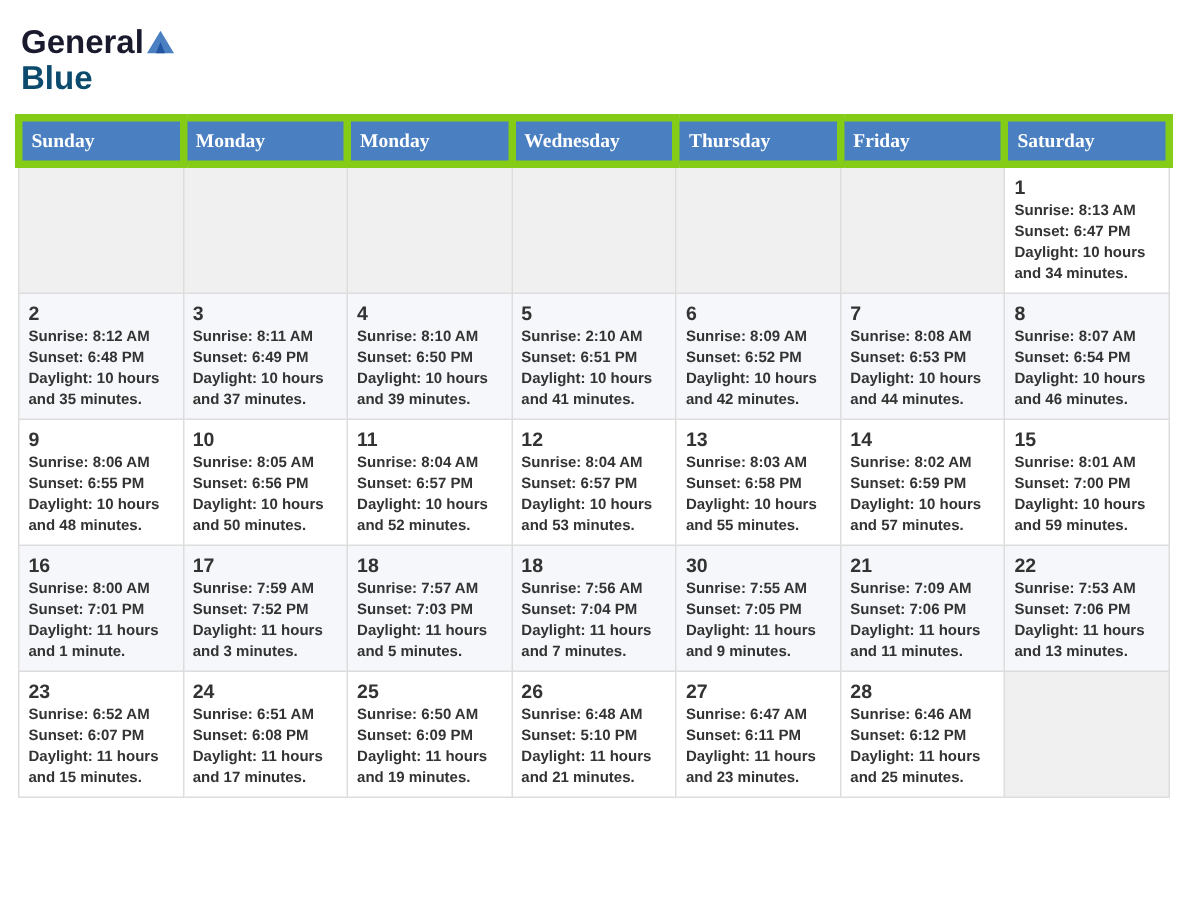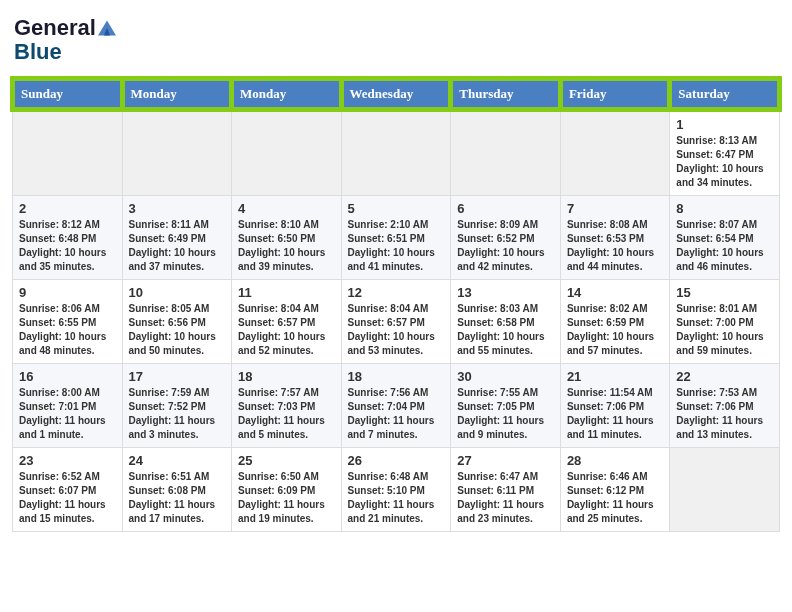--- a/index.html
+++ b/index.html
@@ -251,21 +251,21 @@
 Daylight: 11 hours and 7 minutes.</div>
         </td>
         <td>
           <span class="day-num">30</span>
           <div class="day-info">Sunrise: 7:55 AM
 Sunset: 7:05 PM
 Daylight: 11 hours and 9 minutes.</div>
         </td>
         <td>
           <span class="day-num">21</span>
-          <div class="day-info">Sunrise: 11:54 AM
+          <div class="day-info">Sunrise: 7:09 AM
 Sunset: 7:06 PM
 Daylight: 11 hours and 11 minutes.</div>
         </td>
         <td>
           <span class="day-num">22</span>
           <div class="day-info">Sunrise: 7:53 AM
 Sunset: 7:06 PM
 Daylight: 11 hours and 13 minutes.</div>
         </td>
       </tr>

